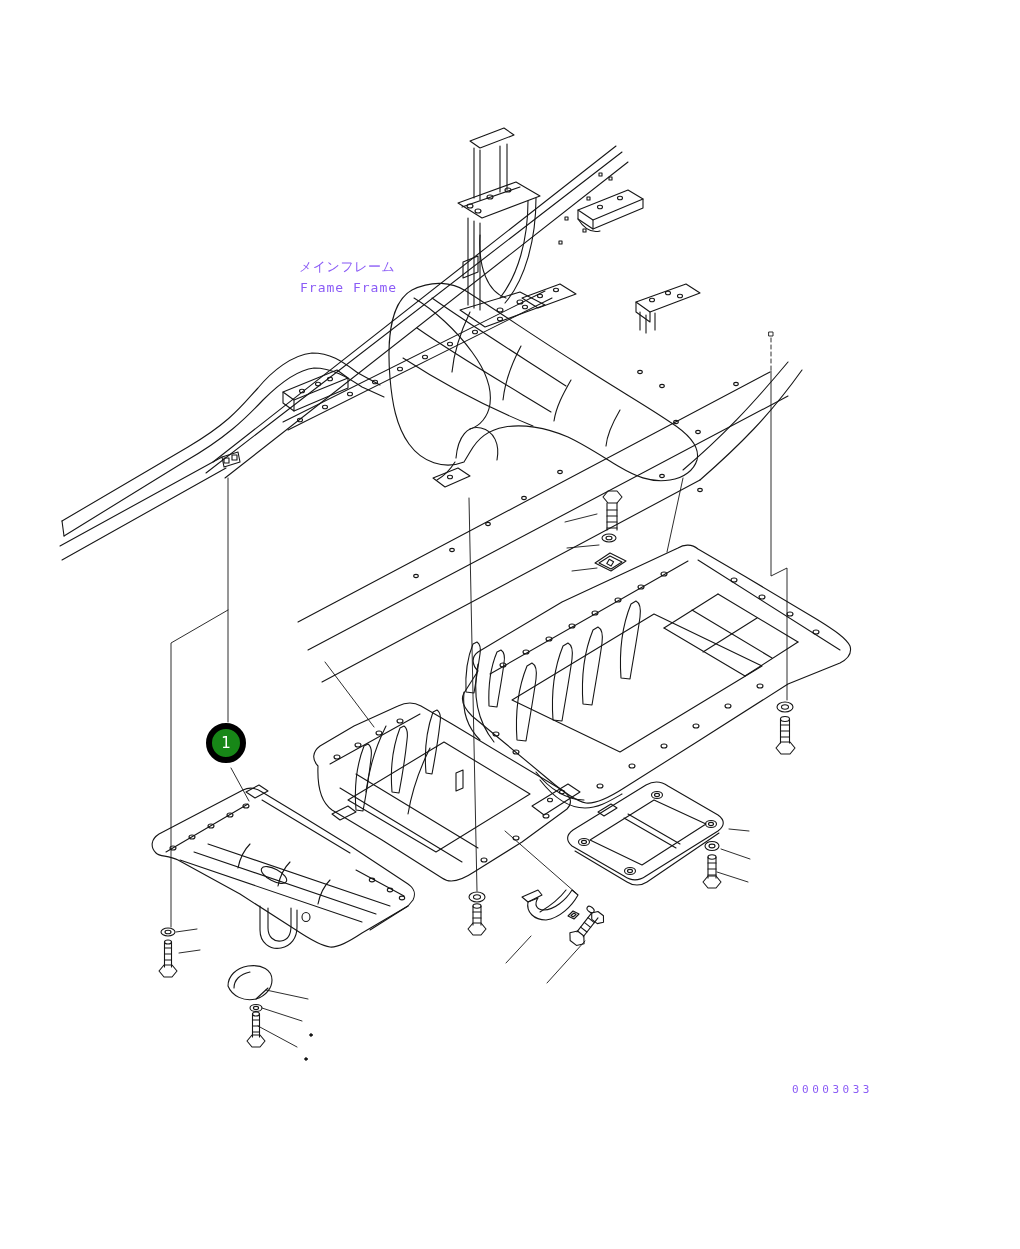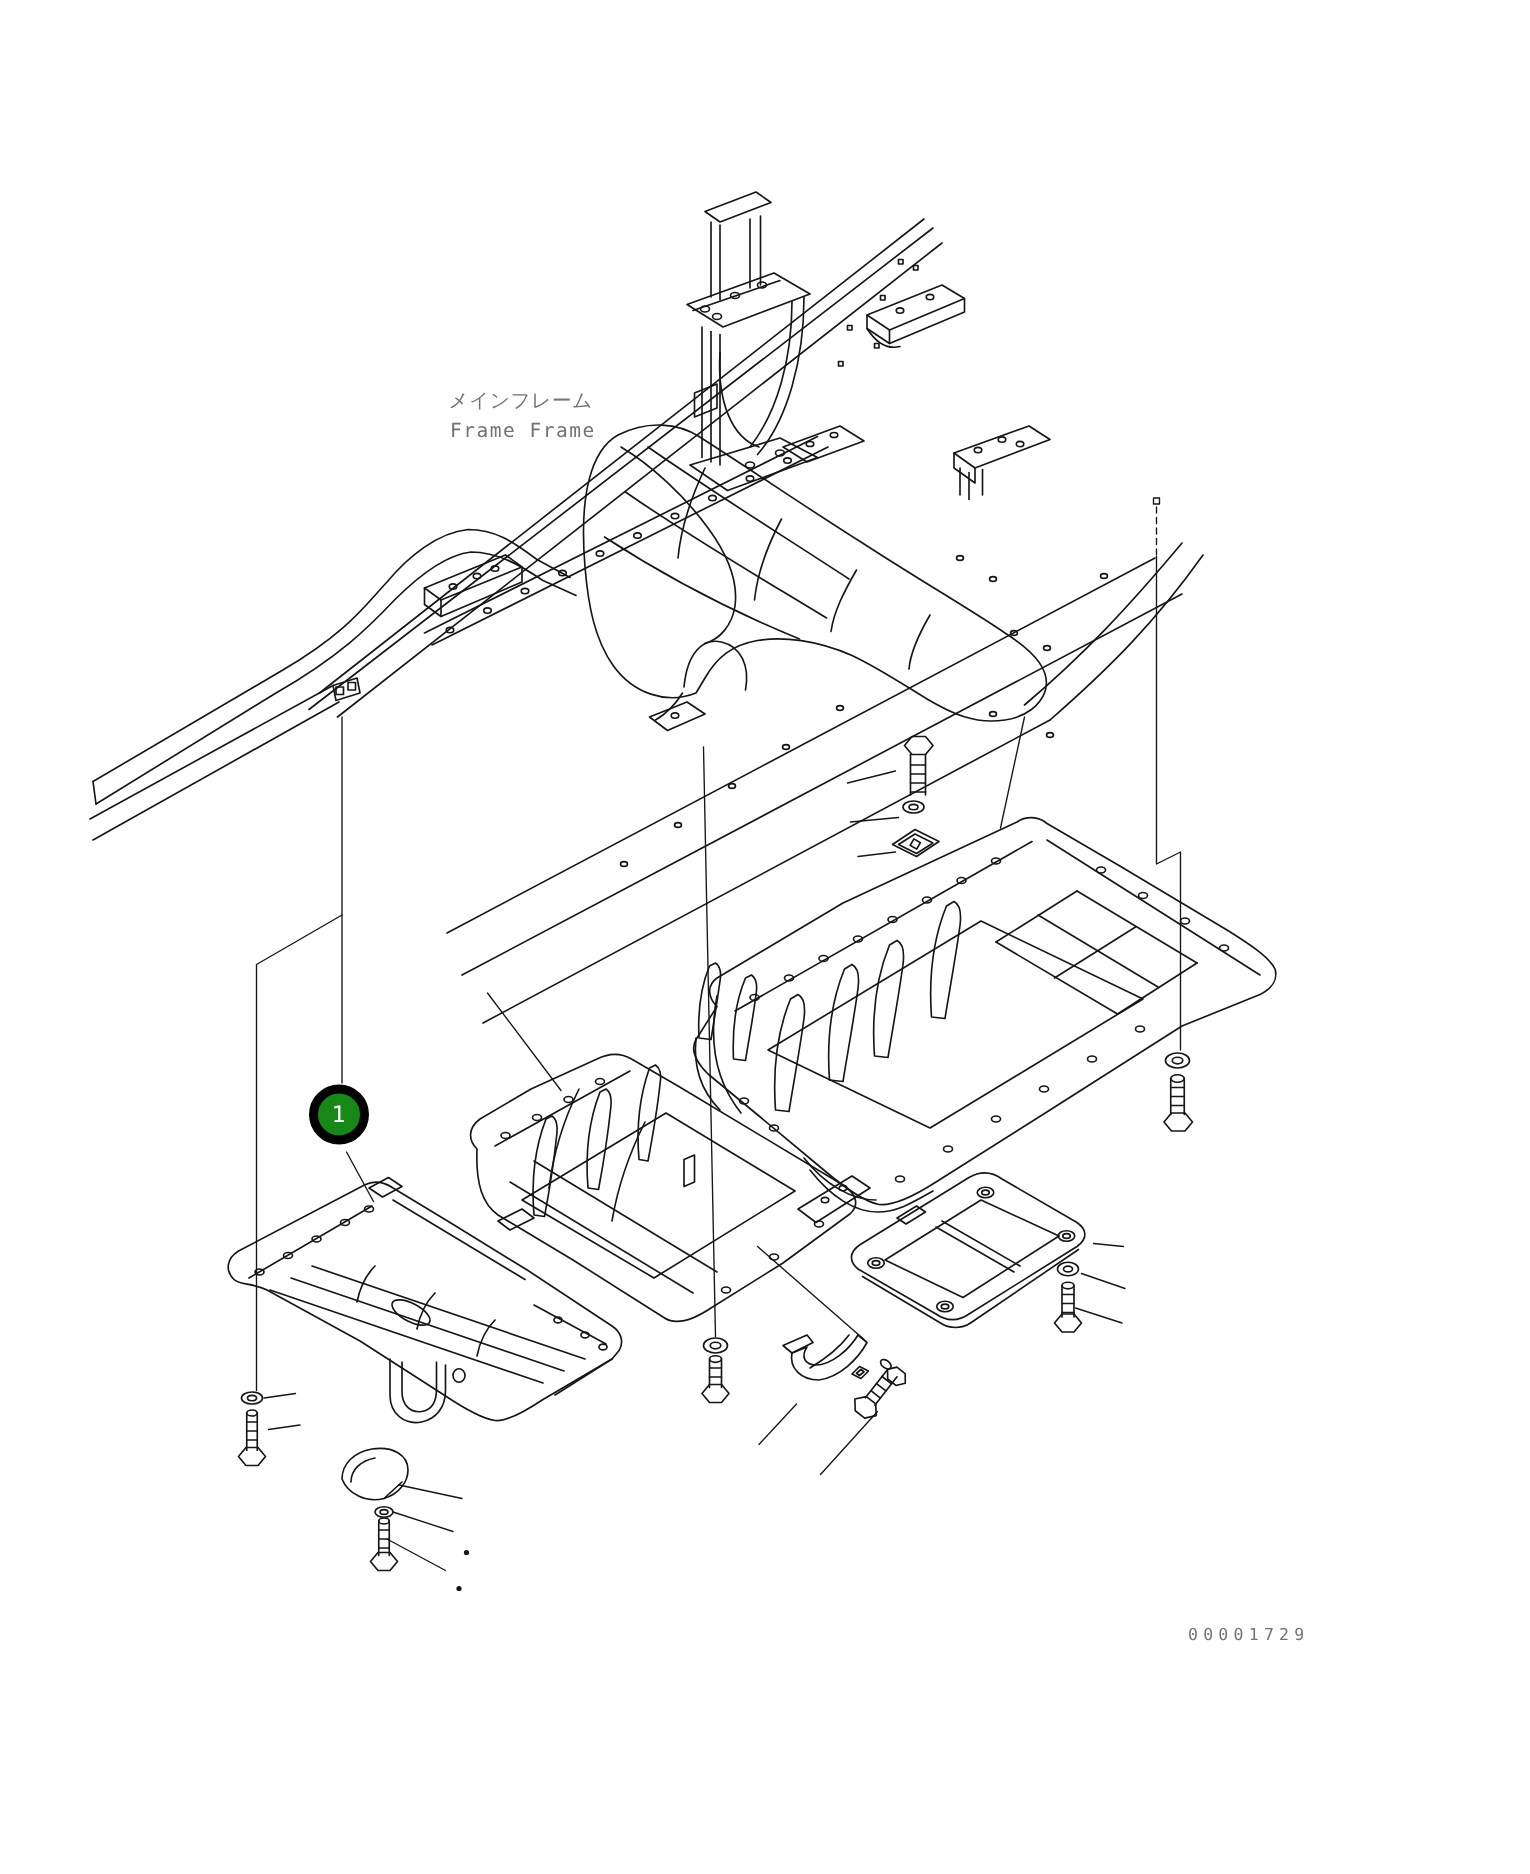--- a/index.html
+++ b/index.html
@@ -1,20 +1,20 @@
 <!DOCTYPE html>
 <html><head>
 <meta charset="utf-8">
 <style>
   * { margin:0; padding:0; box-sizing:border-box; }
   html,body { background:#ffffff; }
   .page { position:relative; width:1020px; height:1249px; background:#fff; overflow:hidden;
           font-family:"DejaVu Sans Mono","Liberation Mono",monospace; color:#000; }
   svg.drawing { position:absolute; left:0; top:0; }
-  .lbl { position:absolute; white-space:nowrap; color:#737373; }
+  .lbl { position:absolute; white-space:nowrap; color:#8b5cf6; }
   .lbl-jp  { left:299px; top:258px; font-size:13px; letter-spacing:.5px; }
   .lbl-en  { left:300px; top:280px; font-size:13px; letter-spacing:1px; }
   .dwg-no  { left:792px; top:1083px; font-size:11px; letter-spacing:3.5px; }
   .badge { position:absolute; left:206px; top:723px; width:40px; height:40px;
            border:6px solid #000; border-radius:50%; background:#178717;
            display:flex; align-items:center; justify-content:center;
            color:#fff; font-size:15px; font-family:"DejaVu Sans","Liberation Sans",sans-serif;
            cursor:pointer; z-index:5; }
 </style>
 </head>
@@ -395,19 +395,19 @@
       <path d="M266,990 L308,999"></path>
         <path d="M262,1008 L302,1021"></path>
         <path d="M258,1026 L297,1047"></path>
       <circle cx="311" cy="1035" r="1.3" fill="#161616"></circle>
       <circle cx="306" cy="1059" r="1.3" fill="#161616"></circle>
     </g>
   </svg>
 
   <div class="lbl lbl-jp">メインフレーム</div>
   <div class="lbl lbl-en">Frame Frame</div>
-  <div class="lbl dwg-no">00001729</div>
+  <div class="lbl dwg-no">00003033</div>
 
   <div class="badge">
     <span>1</span>
   </div>
 
 </div>
 
 </body></html>

